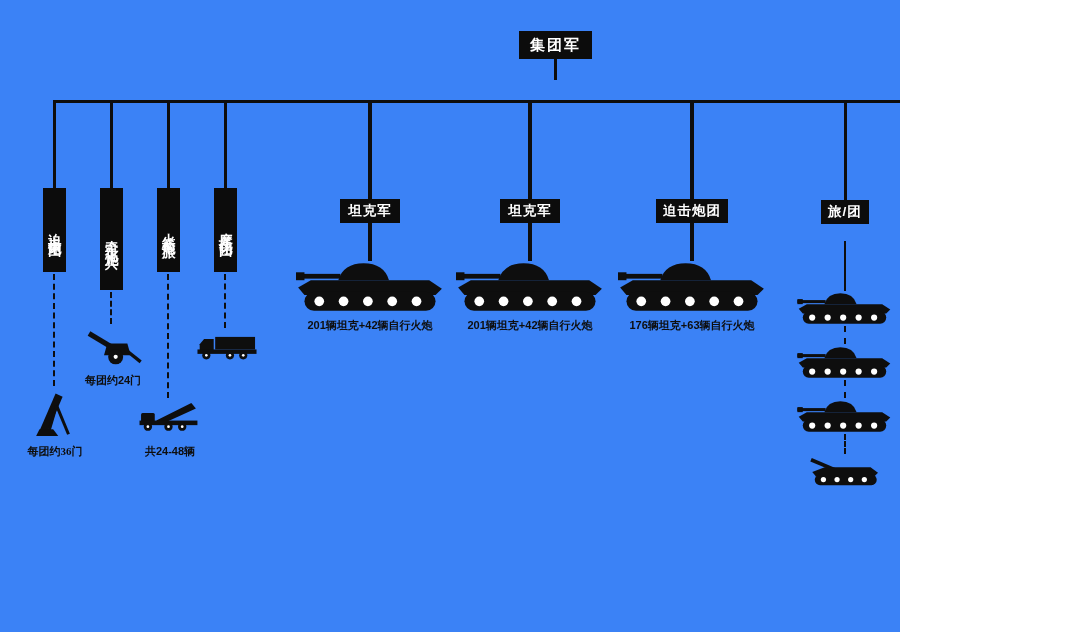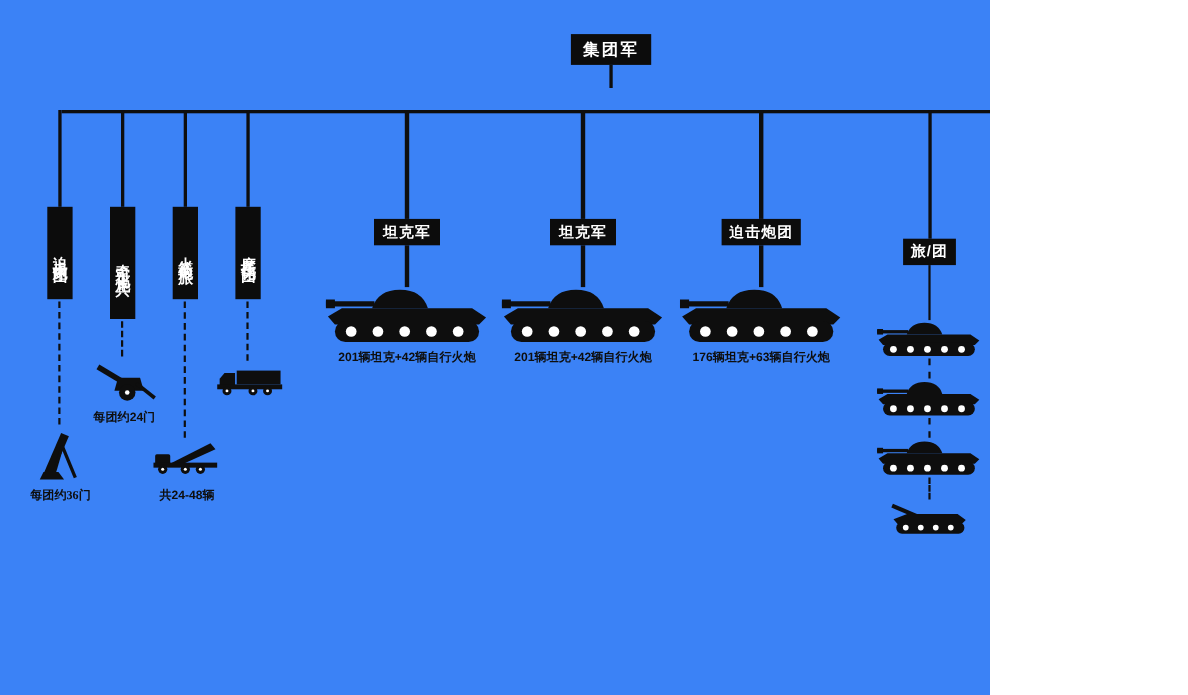--- a/index.html
+++ b/index.html
@@ -182,21 +182,21 @@
     </svg>
   <div class="note" style="left:530px; top:316px;">201辆坦克+42辆自行火炮</div>
 
   <div class="box hbox" style="left:656px; top:199px; width:72px;">迫击炮团</div>
   <div class="vline thick" style="left:690px; top:223px; height:38px;"></div>
   <svg class="icon" style="left:618px; top:258px; width:148px; height:55px;">
       <use href="#sym-tank"></use>
     </svg>
   <div class="note" style="left:692px; top:316px;">176辆坦克+63辆自行火炮</div>
 
-  <div class="box hbox" style="left:821px; top:217px; width:48px;">旅/团</div>
+  <div class="box hbox" style="left:821px; top:200px; width:48px;">旅/团</div>
   <div class="vline thin" style="left:844px; top:241px; height:50px;"></div>
   <svg class="icon" style="left:797px; top:290px; width:95px; height:35px;">
       <use href="#sym-tank"></use>
     </svg>
   <div class="dash" style="left:844px; top:326px; height:18px;"></div>
   <svg class="icon" style="left:797px; top:344px; width:95px; height:35px;">
       <use href="#sym-tank"></use>
     </svg>
   <div class="dash" style="left:844px; top:380px; height:18px;"></div>
   <svg class="icon" style="left:797px; top:398px; width:95px; height:35px;">

